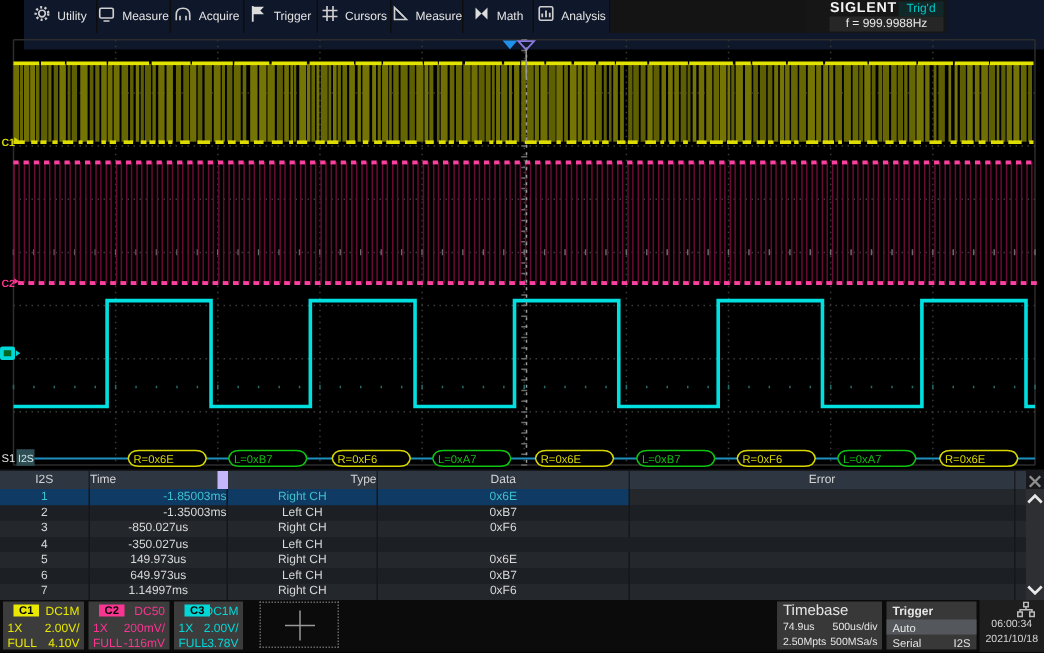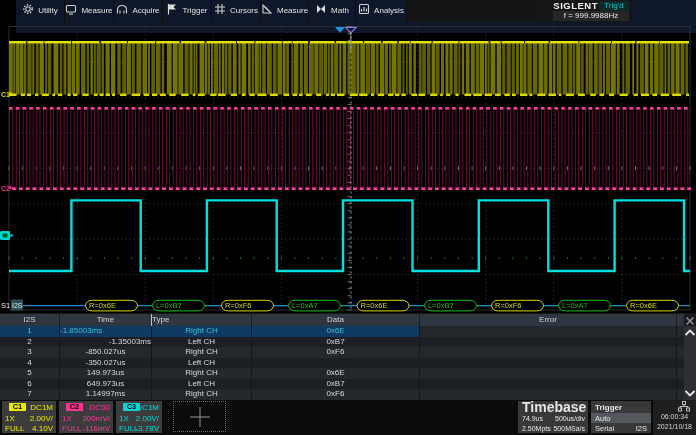--- a/index.html
+++ b/index.html
@@ -903,29 +903,29 @@
 <path d="M 491.5 283.6 Q 492.3 278.3 498.5 278.3 L 536.5 278.3 Q 542.7 278.3 543.5 283.6 Q 542.7 288.9 536.5 288.9 L 498.5 288.9 Q 492.3 288.9 491.5 283.6 Z" fill="#000" stroke="#d8d800" stroke-width="1"></path>
 <text x="495.0" y="286.4" font-family="Liberation Sans, sans-serif" font-size="7.5" fill="#d8d800">R=0xF6</text>
 <path d="M 558.5 283.6 Q 559.3 278.3 565.5 278.3 L 603.5 278.3 Q 609.7 278.3 610.5 283.6 Q 609.7 288.9 603.5 288.9 L 565.5 288.9 Q 559.3 288.9 558.5 283.6 Z" fill="#000" stroke="#12c212" stroke-width="1"></path>
 <text x="562.0" y="286.4" font-family="Liberation Sans, sans-serif" font-size="7.5" fill="#12c212">L=0xA7</text>
 <path d="M 626.5 283.6 Q 627.3 278.3 633.5 278.3 L 671.5 278.3 Q 677.7 278.3 678.5 283.6 Q 677.7 288.9 671.5 288.9 L 633.5 288.9 Q 627.3 288.9 626.5 283.6 Z" fill="#000" stroke="#d8d800" stroke-width="1"></path>
 <text x="630.0" y="286.4" font-family="Liberation Sans, sans-serif" font-size="7.5" fill="#d8d800">R=0x6E</text>
 </svg>
 <div style="position:absolute;left:0;top:313px;width:696px;height:87px;background:#17191d;font-family:'Liberation Sans',sans-serif">
 <div style="position:absolute;left:0;top:1px;width:684px;height:12px;background:#2e3642;overflow:hidden">
 <div style="position:absolute;left:0px;top:0;width:60px;height:12px;line-height:12px;text-align:center;color:#d4d4d4;font-size:8px;border-right:1px solid #1a1d22">I2S</div>
-<div style="position:absolute;left:60px;top:0;width:92px;height:12px;line-height:12px;text-align:center;color:#d4d4d4;font-size:8px;border-right:1px solid #c4b5fd">Time</div>
-<div style="position:absolute;left:152px;top:0;width:100px;height:12px;line-height:12px;text-align:left;color:#d4d4d4;font-size:8px;border-right:1px solid #1a1d22">Type</div>
+<div style="position:absolute;left:60px;top:0;width:92px;height:12px;line-height:12px;text-align:left;color:#d4d4d4;font-size:8px;border-right:7px solid #c4b5fd">Time</div>
+<div style="position:absolute;left:152px;top:0;width:100px;height:12px;line-height:12px;text-align:right;color:#d4d4d4;font-size:8px;border-right:1px solid #1a1d22">Type</div>
 <div style="position:absolute;left:252px;top:0;width:168px;height:12px;line-height:12px;text-align:center;color:#d4d4d4;font-size:8px;border-right:1px solid #1a1d22">Data</div>
 <div style="position:absolute;left:420px;top:0;width:257px;height:12px;line-height:12px;text-align:center;color:#d4d4d4;font-size:8px;border-right:1px solid #1a1d22">Error</div>
 </div>
 <div style="position:absolute;left:0;top:13.00px;width:696px;height:10.58px;background:#24272c">
 <div style="position:absolute;left:0;top:0;width:420px;height:10.58px;background:#0f3a63"></div>
 <div style="position:absolute;left:0px;top:0;width:60px;height:10.58px;line-height:10.58px;text-align:center;color:#3fc0d0;font-size:8px;border-right:1px solid #15171a">1</div>
-<div style="position:absolute;left:60px;top:0;width:92px;height:10.58px;line-height:10.58px;text-align:left;color:#3fc0d0;font-size:8px;border-right:1px solid #15171a">-1.85003ms</div>
+<div style="position:absolute;left:60px;top:0;width:92px;height:10.58px;line-height:10.58px;text-align:right;color:#3fc0d0;font-size:8px;border-right:1px solid #15171a">-1.85003ms</div>
 <div style="position:absolute;left:152px;top:0;width:100px;height:10.58px;line-height:10.58px;text-align:center;color:#3fc0d0;font-size:8px;border-right:1px solid #15171a">Right CH</div>
 <div style="position:absolute;left:252px;top:0;width:168px;height:10.58px;line-height:10.58px;text-align:center;color:#3fc0d0;font-size:8px;border-right:1px solid #15171a">0x6E</div>
 <div style="position:absolute;left:420px;top:0;width:257px;height:10.58px;line-height:10.58px;text-align:center;color:#d8d8d8;font-size:8px;border-right:1px solid #15171a"></div>
 </div>
 <div style="position:absolute;left:0;top:23.58px;width:696px;height:10.58px;background:#1c1f24">
 <div style="position:absolute;left:0px;top:0;width:60px;height:10.58px;line-height:10.58px;text-align:center;color:#d8d8d8;font-size:8px;border-right:1px solid #15171a">2</div>
 <div style="position:absolute;left:60px;top:0;width:92px;height:10.58px;line-height:10.58px;text-align:right;color:#d8d8d8;font-size:8px;border-right:1px solid #15171a">-1.35003ms</div>
 <div style="position:absolute;left:152px;top:0;width:100px;height:10.58px;line-height:10.58px;text-align:center;color:#d8d8d8;font-size:8px;border-right:1px solid #15171a">Left CH</div>
 <div style="position:absolute;left:252px;top:0;width:168px;height:10.58px;line-height:10.58px;text-align:center;color:#d8d8d8;font-size:8px;border-right:1px solid #15171a">0xB7</div>
 <div style="position:absolute;left:420px;top:0;width:257px;height:10.58px;line-height:10.58px;text-align:center;color:#d8d8d8;font-size:8px;border-right:1px solid #15171a"></div>
@@ -998,21 +998,21 @@
 <div style="position:absolute;left:3px;top:13px;line-height:9px">1X</div>
 <div style="position:absolute;right:3px;top:13px;line-height:9px">2.00V/</div>
 <div style="position:absolute;left:3px;top:23px;line-height:9px">FULL</div>
 <div style="position:absolute;right:3px;top:23px;line-height:9px">-3.78V</div>
 </div>
 <div style="position:absolute;left:173px;top:1px;width:53px;height:31px;border:1px dotted #666"></div>
 <svg width="24" height="24" viewBox="0 0 24 24" style="position:absolute;left:188px;top:5px">
       <path d="M 12 2 L 12 22 M 2 12 L 22 12" stroke="#999" stroke-width="1"></path>
     </svg>
 <div style="position:absolute;left:518px;top:1px;width:70px;height:32px;background:#383838;color:#e6e6e6;font-size:7.5px">
- <div style="position:absolute;left:4px;top:2px;font-weight:bold;font-size:14px;line-height:9px">Timebase</div>
+ <div style="position:absolute;left:4px;top:2px;font-weight:normal;font-size:10px;line-height:9px">Timebase</div>
  <div style="position:absolute;left:4px;top:13px;line-height:9px;font-size:7px">74.9us</div>
  <div style="position:absolute;right:3px;top:13px;line-height:9px;font-size:7px">500us/div</div>
  <div style="position:absolute;left:4px;top:23px;line-height:9px;font-size:7px">2.50Mpts</div>
  <div style="position:absolute;right:3px;top:23px;line-height:9px;font-size:7px">500MSa/s</div>
 </div>
 <div style="position:absolute;left:591px;top:1px;width:60px;height:32px;background:#383838;color:#e6e6e6;font-size:7.5px">
  <div style="position:absolute;left:4px;top:2px;font-weight:bold;font-size:8px;line-height:9px">Trigger</div>
  <div style="position:absolute;left:0px;top:12px;width:60px;height:10px;background:#54585c"></div>
  <div style="position:absolute;left:4px;top:13px;line-height:9px">Auto</div>
  <div style="position:absolute;left:4px;top:23px;line-height:9px">Serial</div>

